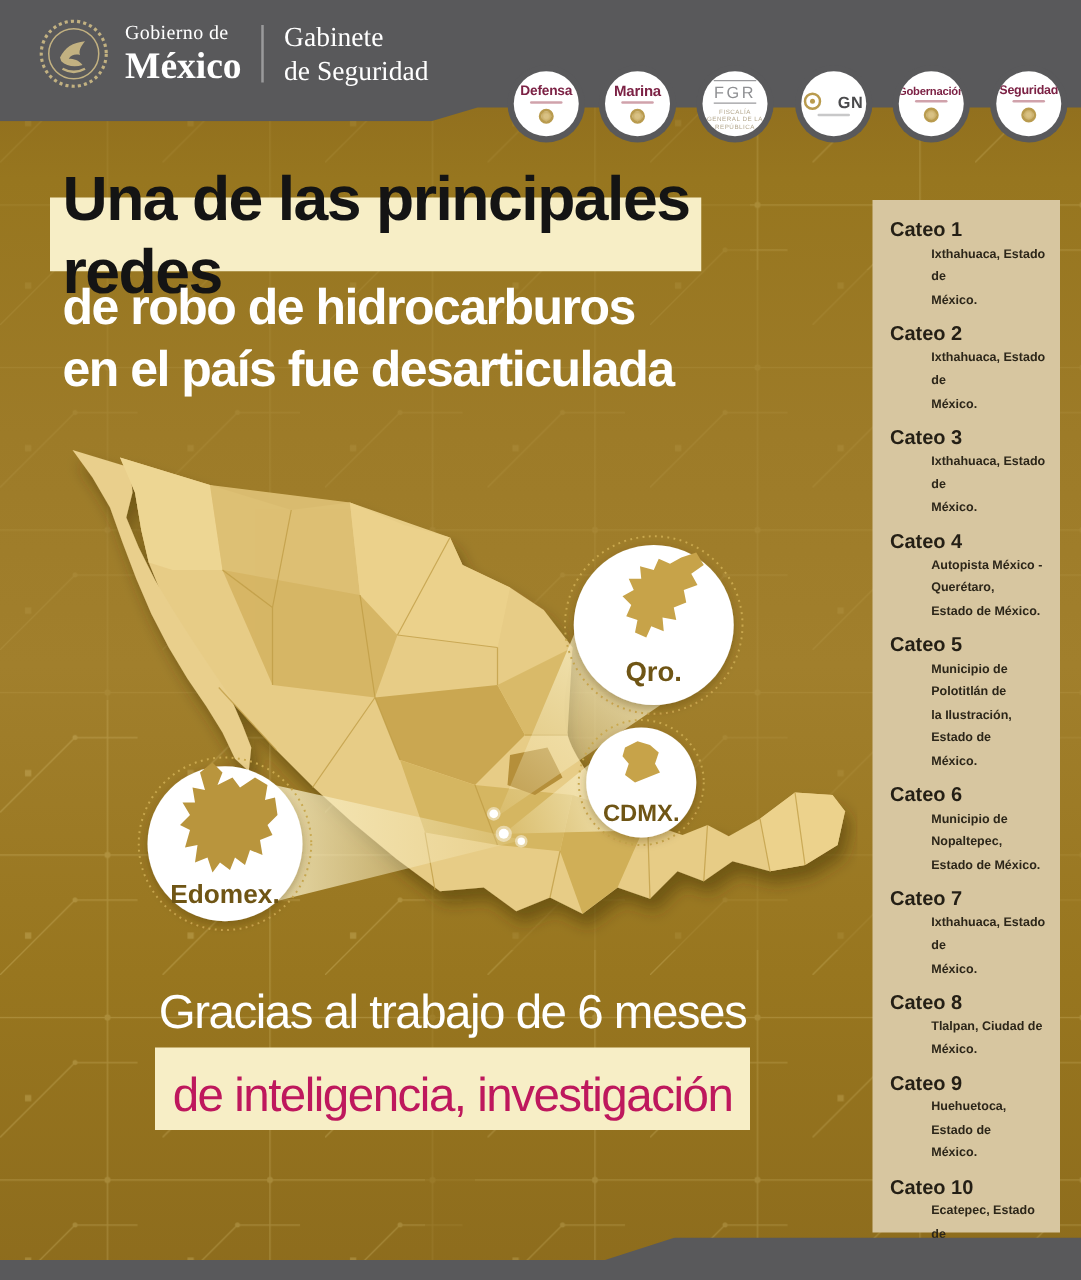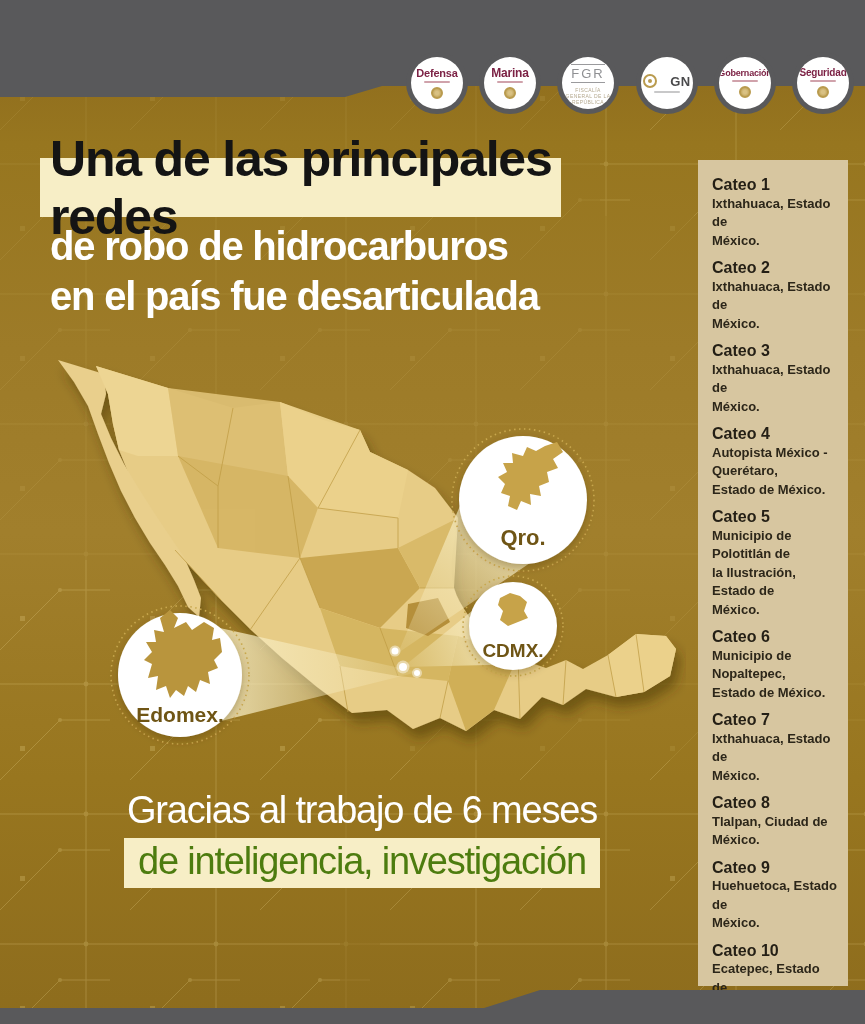--- a/index.html
+++ b/index.html
@@ -42,29 +42,29 @@
   
   .headline { position:absolute; left:40px; top:158px; z-index:20; font-weight:bold; letter-spacing:-1.2px; }
   .hl-box { width:521px; height:59px; background:#f7eec6; color:#141414; font-size:50px;
     display:flex; align-items:center; padding-left:10px; }
   .hl-white { color:#ffffff; font-size:40px; height:50px; display:flex; align-items:center; padding-left:10px; }
 
   
   .message { position:absolute; left:22px; top:788px; width:680px; text-align:center; z-index:20;
     font-weight:normal; letter-spacing:-1.2px; }
   .msg-white { color:#ffffff; font-size:38px; line-height:1.2; }
-  .msg-box { display:inline-block; background:#f7eec6; color:#4d7c0f; font-size:38px; line-height:1.15;
-    padding:2px 14px 5px 14px; margin-top:4px; }
+  .msg-box { display:inline-block; background:#f7eec6; color:#be185d; font-size:38px; line-height:1.15;
+    padding:18px 14px 5px 14px; margin-top:4px; }
 
   
   .sidebar { position:absolute; left:698px; top:160px; width:150px; height:826px; background:#d7c6a0;
     z-index:15; padding:16px 10px 10px 14px; color:#241f15; }
   .cateo { margin-bottom:9px; }
   .cateo .title { font-weight:bold; font-size:16px; line-height:18.5px; }
-  .cateo .loc { font-weight:bold; font-size:13px; line-height:18.5px; white-space:pre-line; color:#2c2619; }
+  .cateo .loc { font-weight:bold; font-size:10px; line-height:18.5px; white-space:pre-line; color:#2c2619;margin-left:33px; }
 
   
   .map-svg { position:absolute; left:18px; top:336px; width:668px; height:442px; z-index:4; }
   .overlay-svg { position:absolute; left:0; top:0; width:865px; height:1024px; z-index:6; }
   .callout-label { font-family:"Liberation Sans", sans-serif; font-weight:bold; fill:#6f5515; }
 
   
   .footer { position:absolute; left:0; top:988px; width:865px; height:36px; background:#59595b; z-index:18;
     -webkit-clip-path:polygon(0 20px,484px 20px,540px 2px,865px 2px,865px 36px,0 36px);
     clip-path:polygon(0 20px,484px 20px,540px 2px,865px 2px,865px 36px,0 36px); }
@@ -84,20 +84,37 @@
       </pattern>
     </defs>
     <rect x="0" y="0" width="865" height="1024" fill="url(#circ)" opacity="0.10"></rect>
     <rect x="0" y="560" width="340" height="464" fill="url(#circ)" opacity="0.16"></rect>
     <rect x="380" y="760" width="485" height="264" fill="url(#circ)" opacity="0.14"></rect>
     <rect x="600" y="96" width="265" height="120" fill="url(#circ)" opacity="0.12"></rect>
   </svg>
 
   <div class="header"></div>
 
+  <div class="logo-group">
+    <svg class="eagle" viewBox="0 0 58 58">
+      <circle cx="29" cy="29" r="26" fill="none" stroke="#c2b181" stroke-width="2.5" stroke-dasharray="2.5 2.5"></circle>
+      <circle cx="29" cy="29" r="20" fill="none" stroke="#c2b181" stroke-width="1.2"></circle>
+      <path d="M18,32 C22,24 28,20 38,19 C34,24 33,27 34,30 C30,29 27,30 25,33 C29,33 33,34 36,38 C30,40 23,39 19,35 Z" fill="#c2b181"></path>
+      <path d="M20,41 Q29,46 38,41" fill="none" stroke="#c2b181" stroke-width="2"></path>
+    </svg>
+    <div class="logo-text">
+      <div class="l1">Gobierno de</div>
+      <div class="l2">México</div>
+    </div>
+    <div class="logo-divider"></div>
+    <div class="division-text">
+      <div>Gabinete</div>
+      <div>de Seguridad</div>
+    </div>
+  </div>
 
   <div class="badge-back" style="left:406px"></div>
   <div class="badge-back" style="left:479px"></div>
   <div class="badge-back" style="left:557px"></div>
   <div class="badge-back" style="left:636px"></div>
   <div class="badge-back" style="left:714px"></div>
   <div class="badge-back" style="left:792px"></div>
 
   <div class="badge" style="left:411px">
     <span class="name" style="font-size:11px">Defensa</span>

